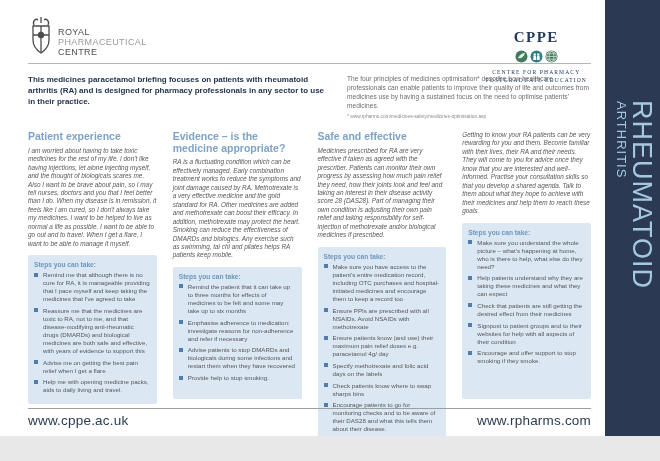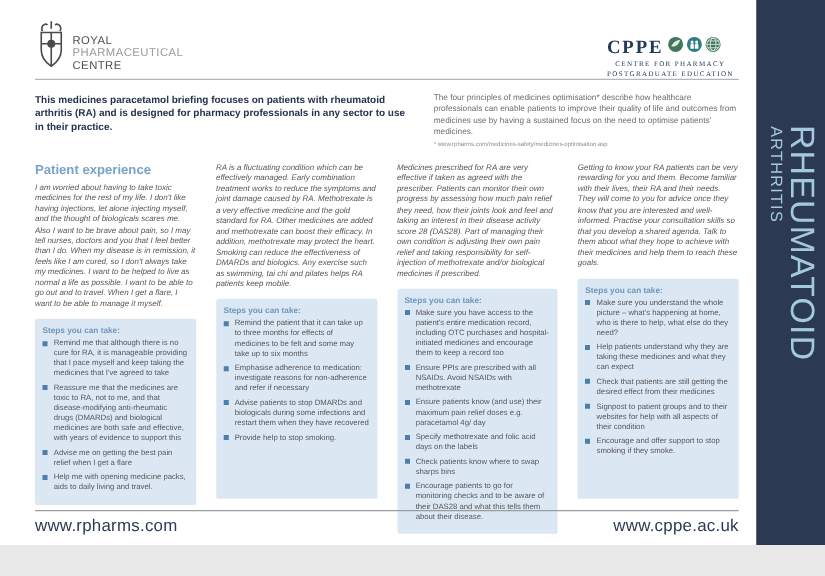--- a/index.html
+++ b/index.html
@@ -17,21 +17,21 @@
     padding:13px 14px 8px 28px;
     display:flex;flex-direction:column;
   }
   
   .logos-row{display:flex;justify-content:space-between;align-items:flex-start;height:50px;}
   .rps-logo{display:flex;align-items:flex-start;gap:4px;margin-top:2px;}
   .rps-text{font-size:9px;line-height:1.12;letter-spacing:.4px;margin-top:12px;}
   .rps-l1,.rps-l3{color:#4d4e50;}
   .rps-l2{color:#97999c;text-align:center;}
   .cppe-logo{text-align:center;margin-top:16px;margin-right:4px;}
-  .cppe-top{display:flex;align-items:center;gap:3px;justify-content:flex-start;}
+  .cppe-top{display:flex;align-items:center;gap:3px;justify-content:flex-start;flex-direction:column;}
   .cppe-name{font-family:"Liberation Serif",serif;font-weight:bold;color:#21395a;font-size:15px;letter-spacing:1.5px;}
   .cppe-circles{display:flex;gap:2px;}
   .cppe-tagline{font-family:"Liberation Serif",serif;font-size:5.6px;letter-spacing:1.1px;color:#21395a;margin-top:2px;line-height:1.35;}
   .doc-title{
     font-size:27px;font-weight:normal;color:#53565c;
     letter-spacing:-0.3px;margin:4px 0 6px 0;line-height:1.05;
   }
   .rule{border:none;border-top:1px solid #b4b6b9;margin:0;}
   
   .intro{display:flex;gap:14px;margin-top:10px;}
@@ -170,33 +170,35 @@
           <ul>
             <li><span class="bullet-sq"></span><span>Remind me that although there is no cure for RA, it is manageable providing that I pace myself and keep taking the medicines that I've agreed to take</span></li>
             <li><span class="bullet-sq"></span><span>Reassure me that the medicines are toxic to RA, not to me, and that disease-modifying anti-rheumatic drugs (DMARDs) and biological medicines are both safe and effective, with years of evidence to support this</span></li>
             <li><span class="bullet-sq"></span><span>Advise me on getting the best pain relief when I get a flare</span></li>
             <li><span class="bullet-sq"></span><span>Help me with opening medicine packs, aids to daily living and travel.</span></li>
           </ul>
         </div>
       </div>
 
       <div class="col">
+        <h2 class="col-heading">Evidence – is the medicine appropriate?</h2>
         <p class="col-body">RA is a fluctuating condition which can be effectively managed. Early combination treatment works to reduce the symptoms and joint damage caused by RA. Methotrexate is a very effective medicine and the gold standard for RA. Other medicines are added and methotrexate can boost their efficacy. In addition, methotrexate may protect the heart. Smoking can reduce the effectiveness of DMARDs and biologics. Any exercise such as swimming, tai chi and pilates helps RA patients keep mobile.</p>
         <div class="steps">
           <p class="steps-label">Steps you can take:</p>
           <ul>
             <li><span class="bullet-sq"></span><span>Remind the patient that it can take up to three months for effects of medicines to be felt and some may take up to six months</span></li>
             <li><span class="bullet-sq"></span><span>Emphasise adherence to medication: investigate reasons for non-adherence and refer if necessary</span></li>
             <li><span class="bullet-sq"></span><span>Advise patients to stop DMARDs and biologicals during some infections and restart them when they have recovered</span></li>
             <li><span class="bullet-sq"></span><span>Provide help to stop smoking.</span></li>
           </ul>
         </div>
       </div>
 
       <div class="col">
+        <h2 class="col-heading">Safe and effective</h2>
         <p class="col-body">Medicines prescribed for RA are very effective if taken as agreed with the prescriber. Patients can monitor their own progress by assessing how much pain relief they need, how their joints look and feel and taking an interest in their disease activity score 28 (DAS28). Part of managing their own condition is adjusting their own pain relief and taking responsibility for self-injection of methotrexate and/or biological medicines if prescribed.</p>
         <div class="steps">
           <p class="steps-label">Steps you can take:</p>
           <ul>
             <li><span class="bullet-sq"></span><span>Make sure you have access to the patient's entire medication record, including OTC purchases and hospital-initiated medicines and encourage them to keep a record too</span></li>
             <li><span class="bullet-sq"></span><span>Ensure PPIs are prescribed with all NSAIDs. Avoid NSAIDs with methotrexate</span></li>
             <li><span class="bullet-sq"></span><span>Ensure patients know (and use) their maximum pain relief doses e.g. paracetamol 4g/ day</span></li>
             <li><span class="bullet-sq"></span><span>Specify methotrexate and folic acid days on the labels</span></li>
             <li><span class="bullet-sq"></span><span>Check patients know where to swap sharps bins</span></li>
             <li><span class="bullet-sq"></span><span>Encourage patients to go for monitoring checks and to be aware of their DAS28 and what this tells them about their disease.</span></li>
@@ -216,22 +218,22 @@
             <li><span class="bullet-sq"></span><span>Encourage and offer support to stop smoking if they smoke.</span></li>
           </ul>
         </div>
       </div>
 
     </section>
 
     <div class="footer">
       <hr class="footer-rule">
       <div class="footer-row">
+        <span class="footer-url">www.cppe.ac.uk</span>
         <span class="footer-url">www.rpharms.com</span>
-        <span class="footer-url">www.cppe.ac.uk</span>
       </div>
     </div>
 
   </div>
 
   <aside class="sidebar">
     <div class="sidebar-vert">
       <span class="sidebar-line1">RHEUMATOID</span>
       <span class="sidebar-line2">ARTHRITIS</span>
     </div>

